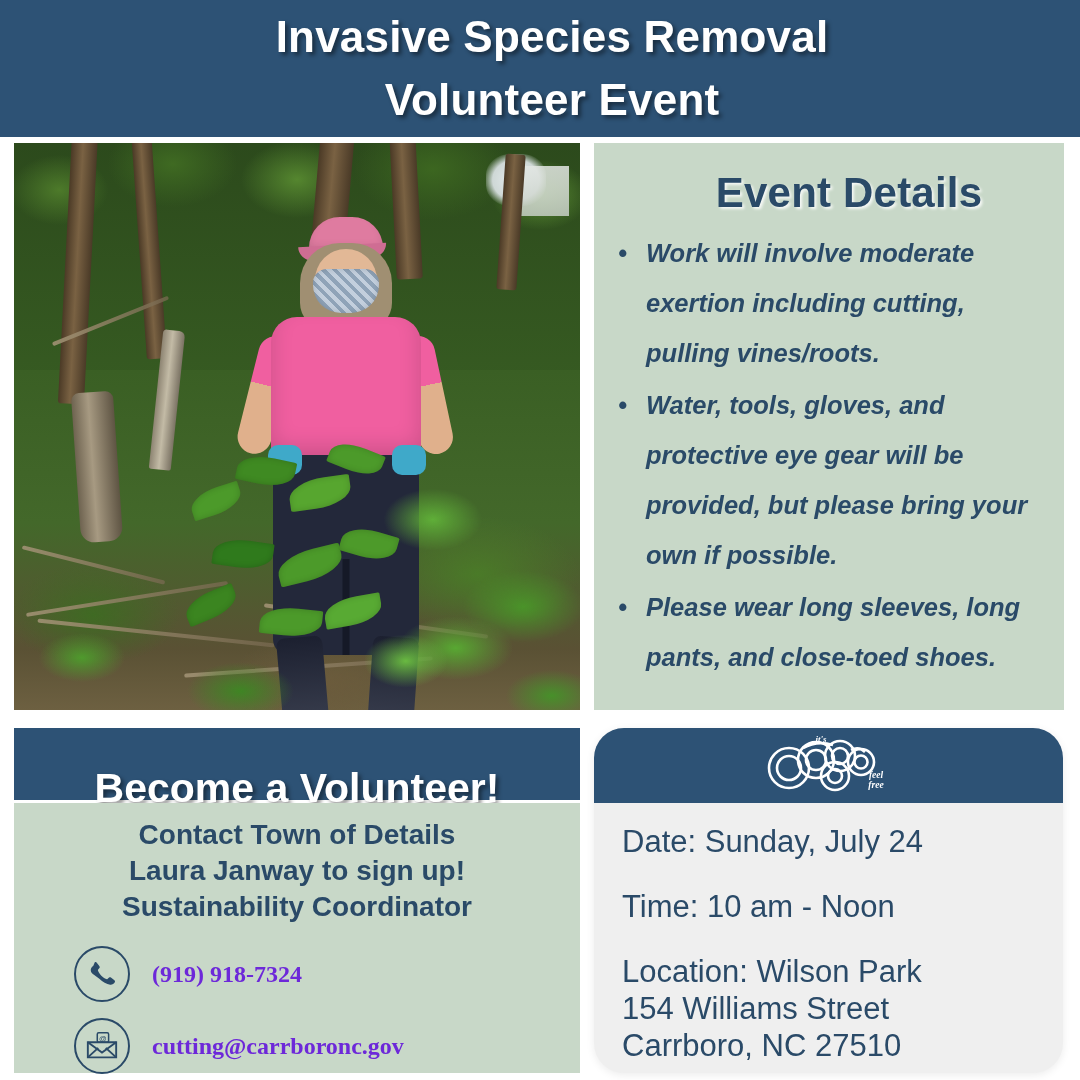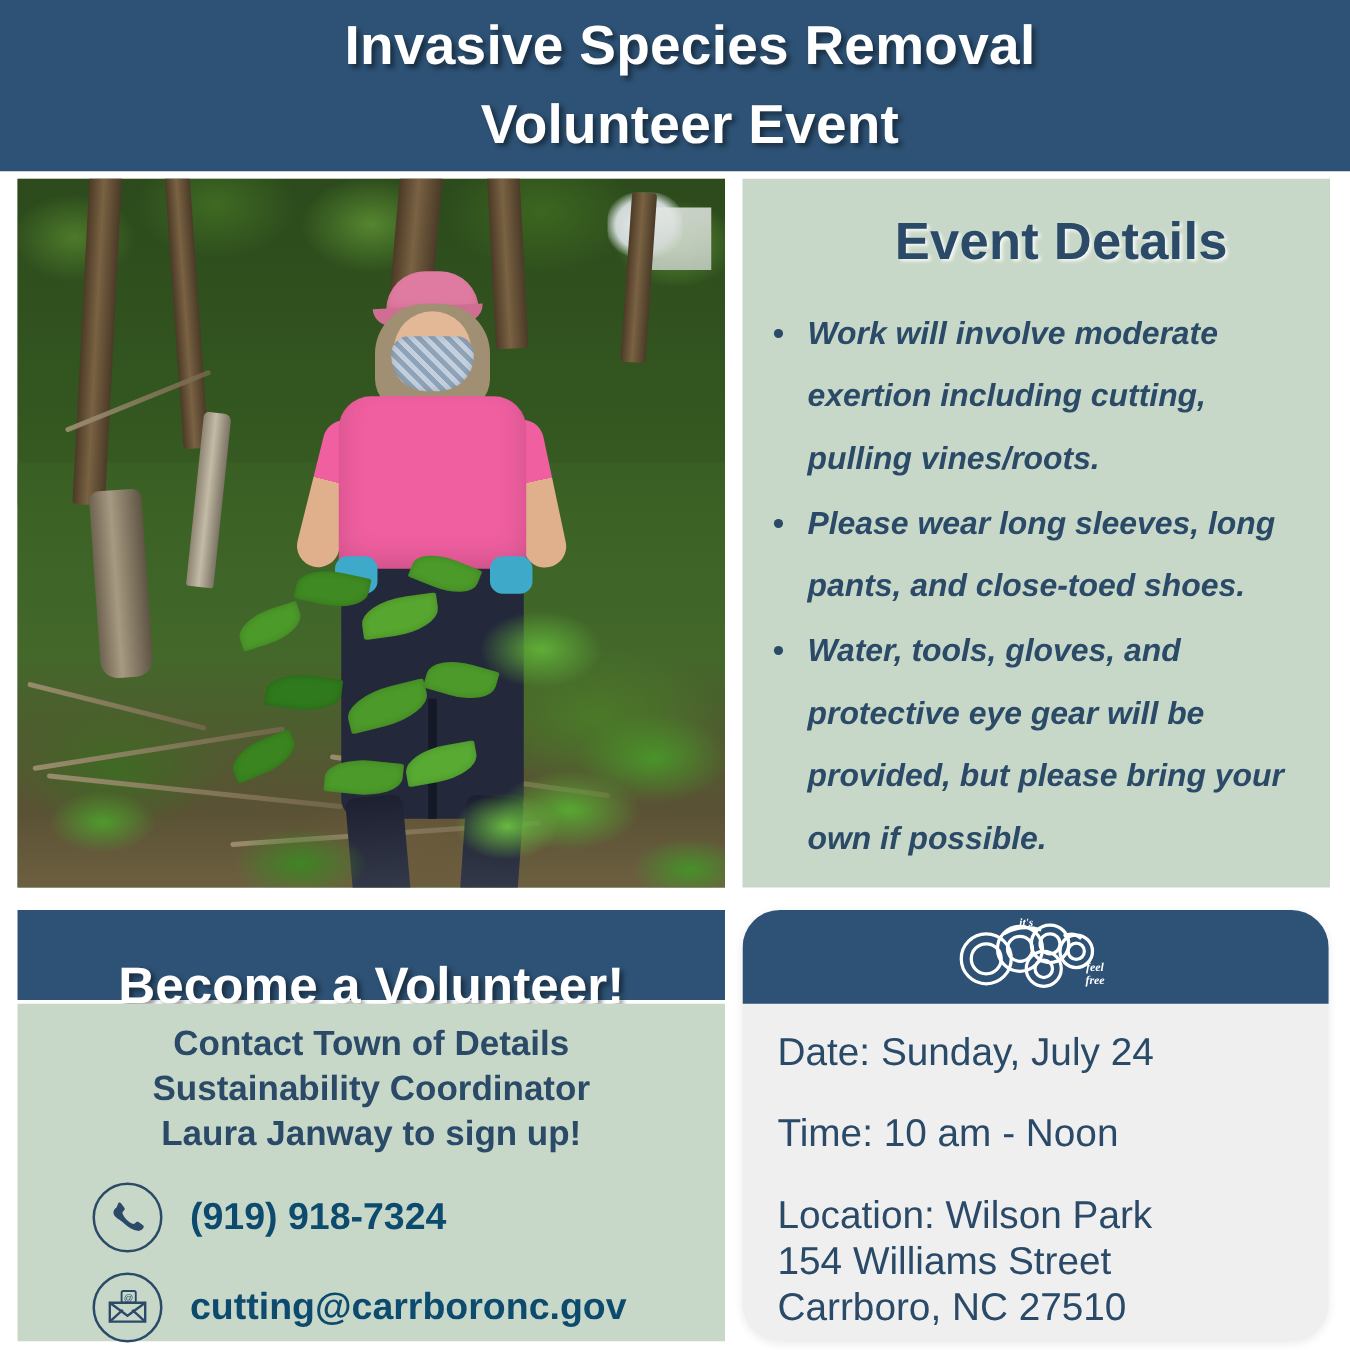--- a/index.html
+++ b/index.html
@@ -206,21 +206,21 @@
     position: absolute;
     left: 594px;
     top: 143px;
     width: 470px;
     height: 567px;
     background: #c8d8c8;
     padding: 0;
     box-sizing: border-box;
   }
   .details-title {
-    margin: 26px 0 26px 0;
+    margin: 26px 0 12px 0;
     text-align: center;
     color: #2a4a68;
     font-size: 42px;
     font-weight: bold;
     text-shadow: 2px 2px 3px rgba(255,255,255,0.85);
     letter-spacing: .2px;
     padding-left: 40px;
   }
   .details-list {
     margin: 0;
@@ -297,24 +297,25 @@
     width: 56px;
     height: 56px;
     border: 2.5px solid #2a4a68;
     border-radius: 50%;
     display: flex;
     align-items: center;
     justify-content: center;
     box-sizing: border-box;
   }
   .contact-text {
-    color: #0c4a6e;
-    font-size: 30px;
+    color: #6d28d9;
+    font-size: 24px;
     font-weight: bold;
     white-space: nowrap;
+    font-family: Liberation Serif, serif;
   }
 
   
   .info-card {
     position: absolute;
     left: 594px;
     top: 728px;
     width: 469px;
     height: 345px;
     border-radius: 30px;
@@ -404,34 +405,34 @@
 
     <div class="leafy-fg"></div>
     <div class="shrub-r"></div>
   </div>
 </div>
 
 <div class="details-panel">
   <div class="details-title">Event Details</div>
   <ul class="details-list">
     <li>Work will involve moderate exertion including cutting, pulling vines/roots.</li>
+    <li>Water, tools, gloves, and protective eye gear will be provided, but please bring your own if possible.</li>
     <li>Please wear long sleeves, long pants, and close-toed shoes.</li>
-    <li>Water, tools, gloves, and protective eye gear will be provided, but please bring your own if possible.</li>
   </ul>
 </div>
 
 <div class="volunteer-head">
   <div class="volunteer-head-text">Become a Volunteer!</div>
 </div>
 
 <div class="volunteer-body">
   <div class="contact-lines">
     <div>Contact Town of Details</div>
+    <div>Laura Janway to sign up!</div>
     <div>Sustainability Coordinator</div>
-    <div>Laura Janway to sign up!</div>
   </div>
 
   <div class="contact-row">
     <span class="circle-icon">
       <svg width="32" height="32" viewBox="0 0 24 24" aria-hidden="true">
         <path d="M6.6 3.2c.5-.3 1.1-.2 1.5.3l2 2.6c.3.4.3 1 0 1.4l-1 1.2c-.2.3-.2.6-.1.9.5 1.3 1.4 2.6 2.5 3.7 1.1 1.1 2.4 2 3.7 2.5.3.1.6.1.9-.1l1.2-1c.4-.3 1-.3 1.4 0l2.6 2c.5.4.6 1 .3 1.5-.7 1.2-2.1 2-3.5 1.8-2.6-.3-5.6-1.9-8.1-4.4S3.9 12.1 3.6 9.5C3.4 8.1 4.2 6.7 5.4 6l1.2-2.8z" fill="#2a4a68"></path>
       </svg>
     </span>
     <span class="contact-text">(919) 918-7324</span>
   </div>

